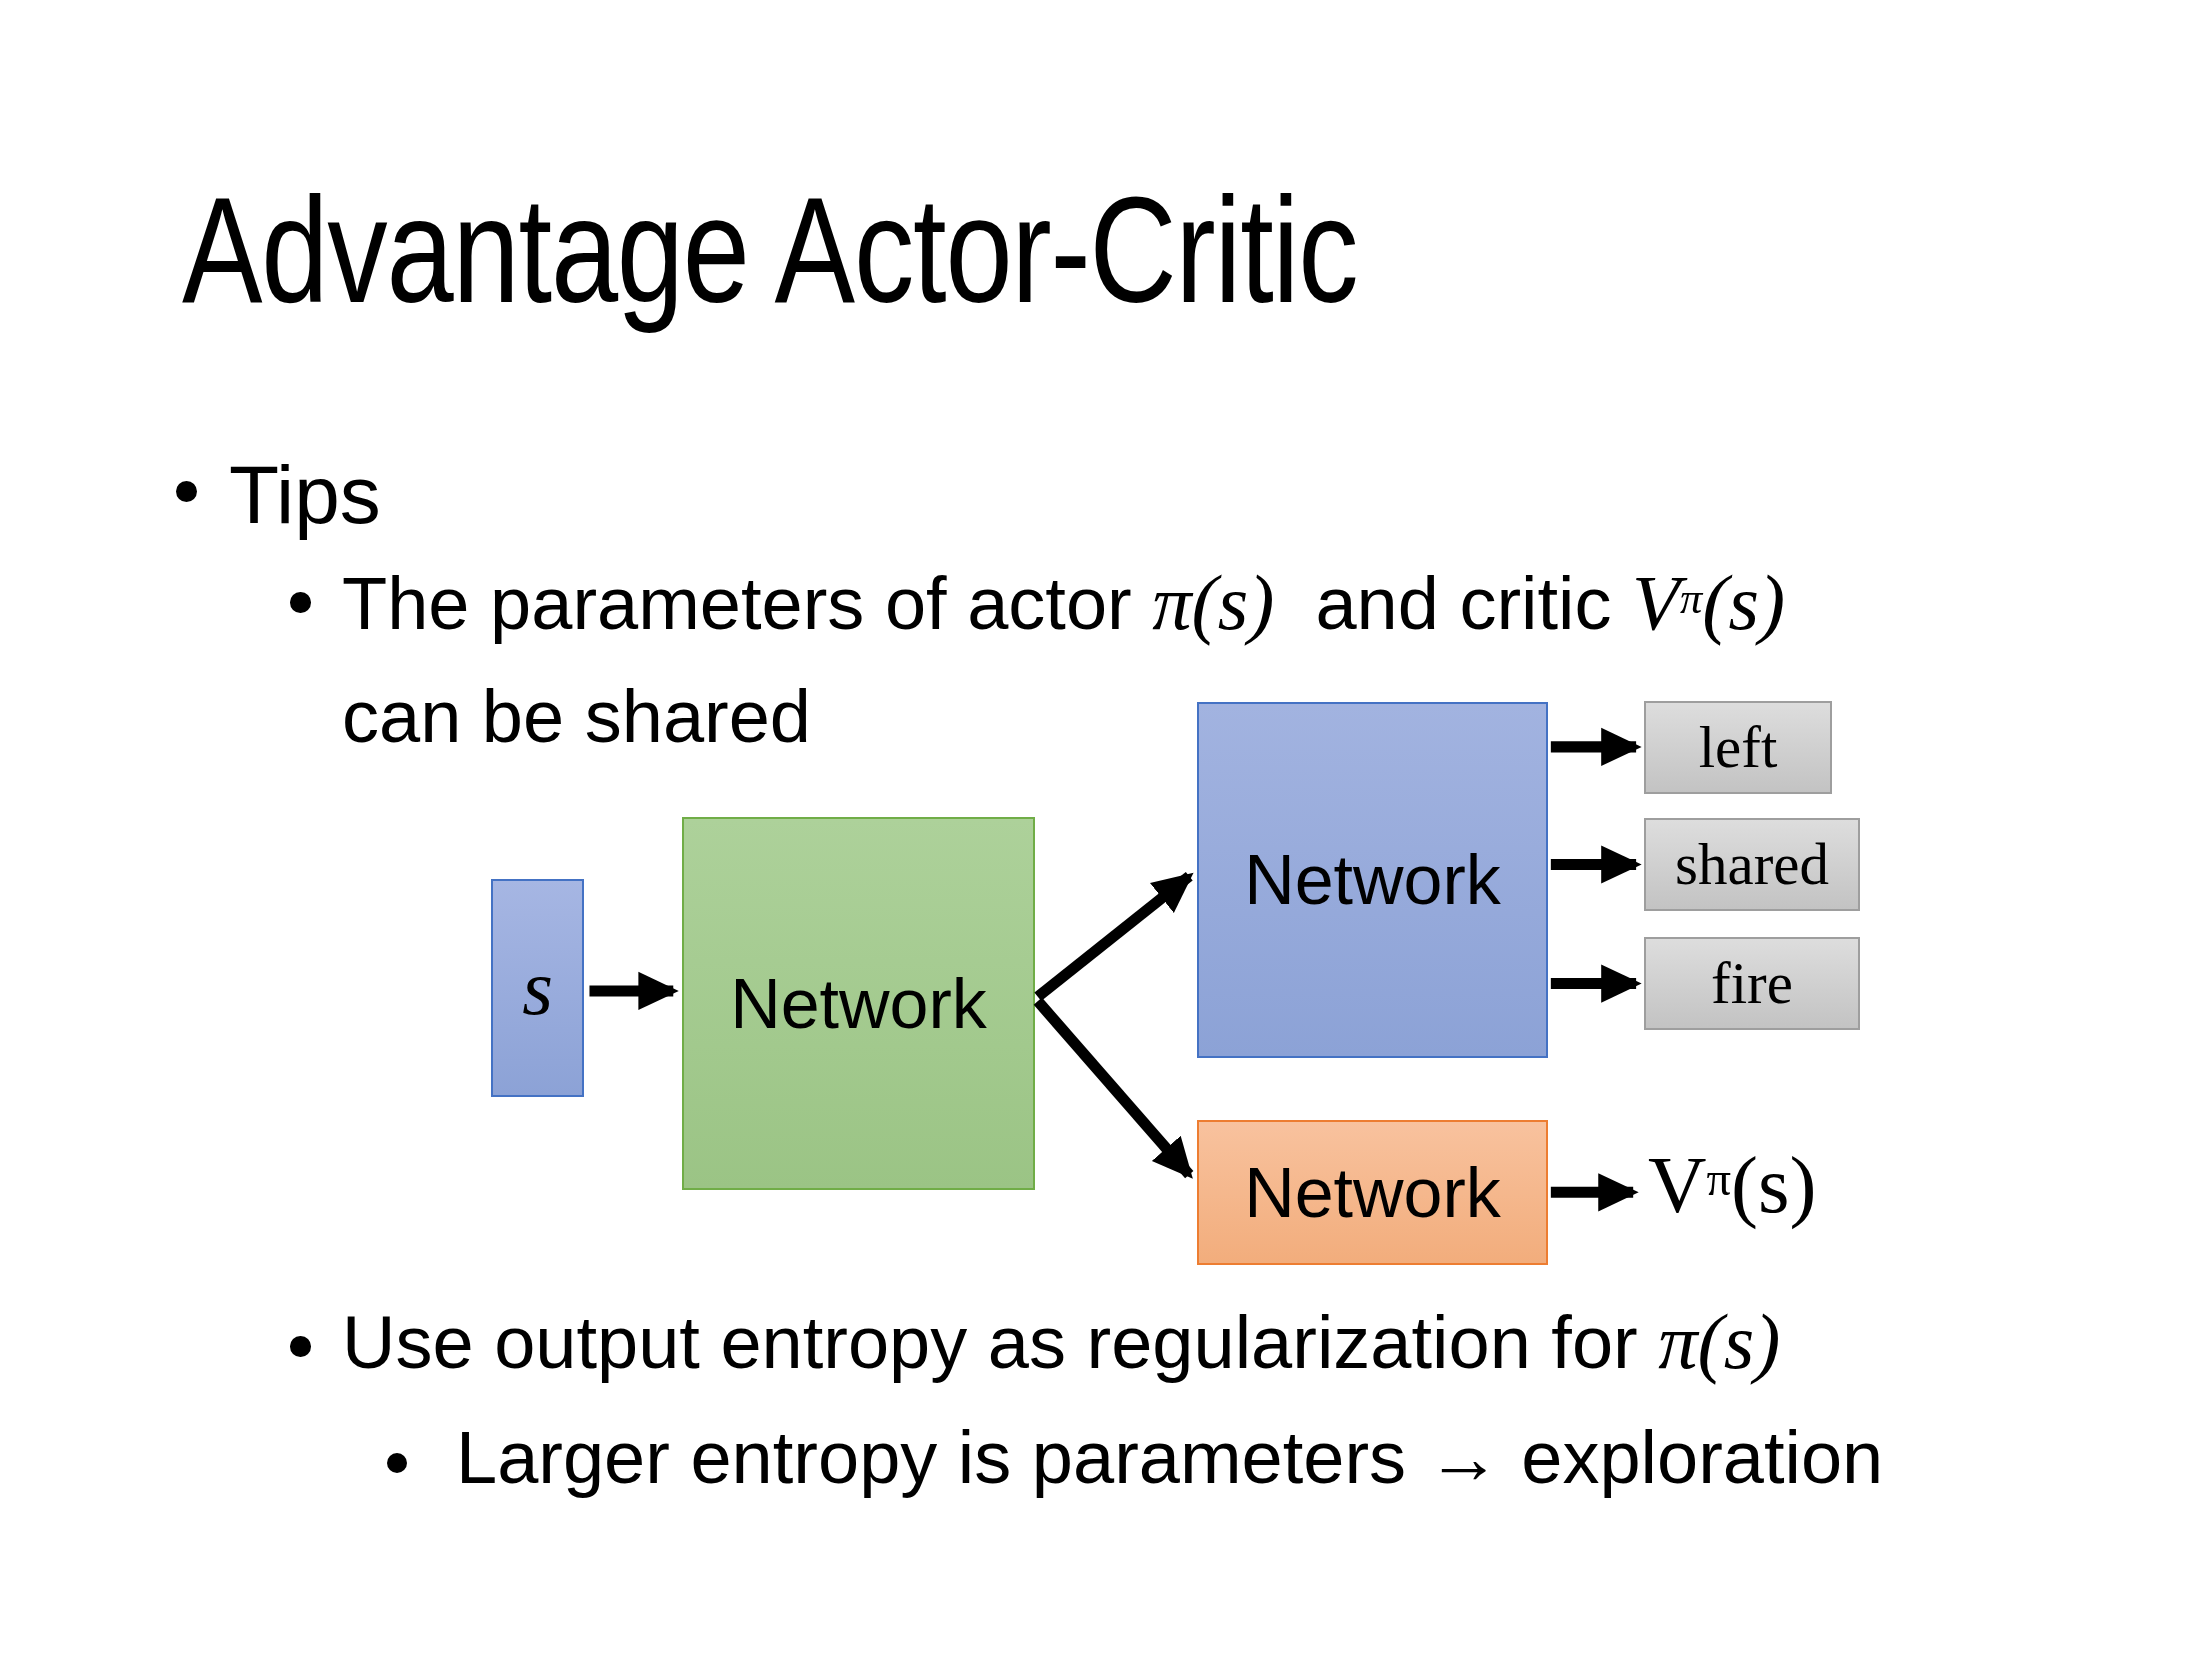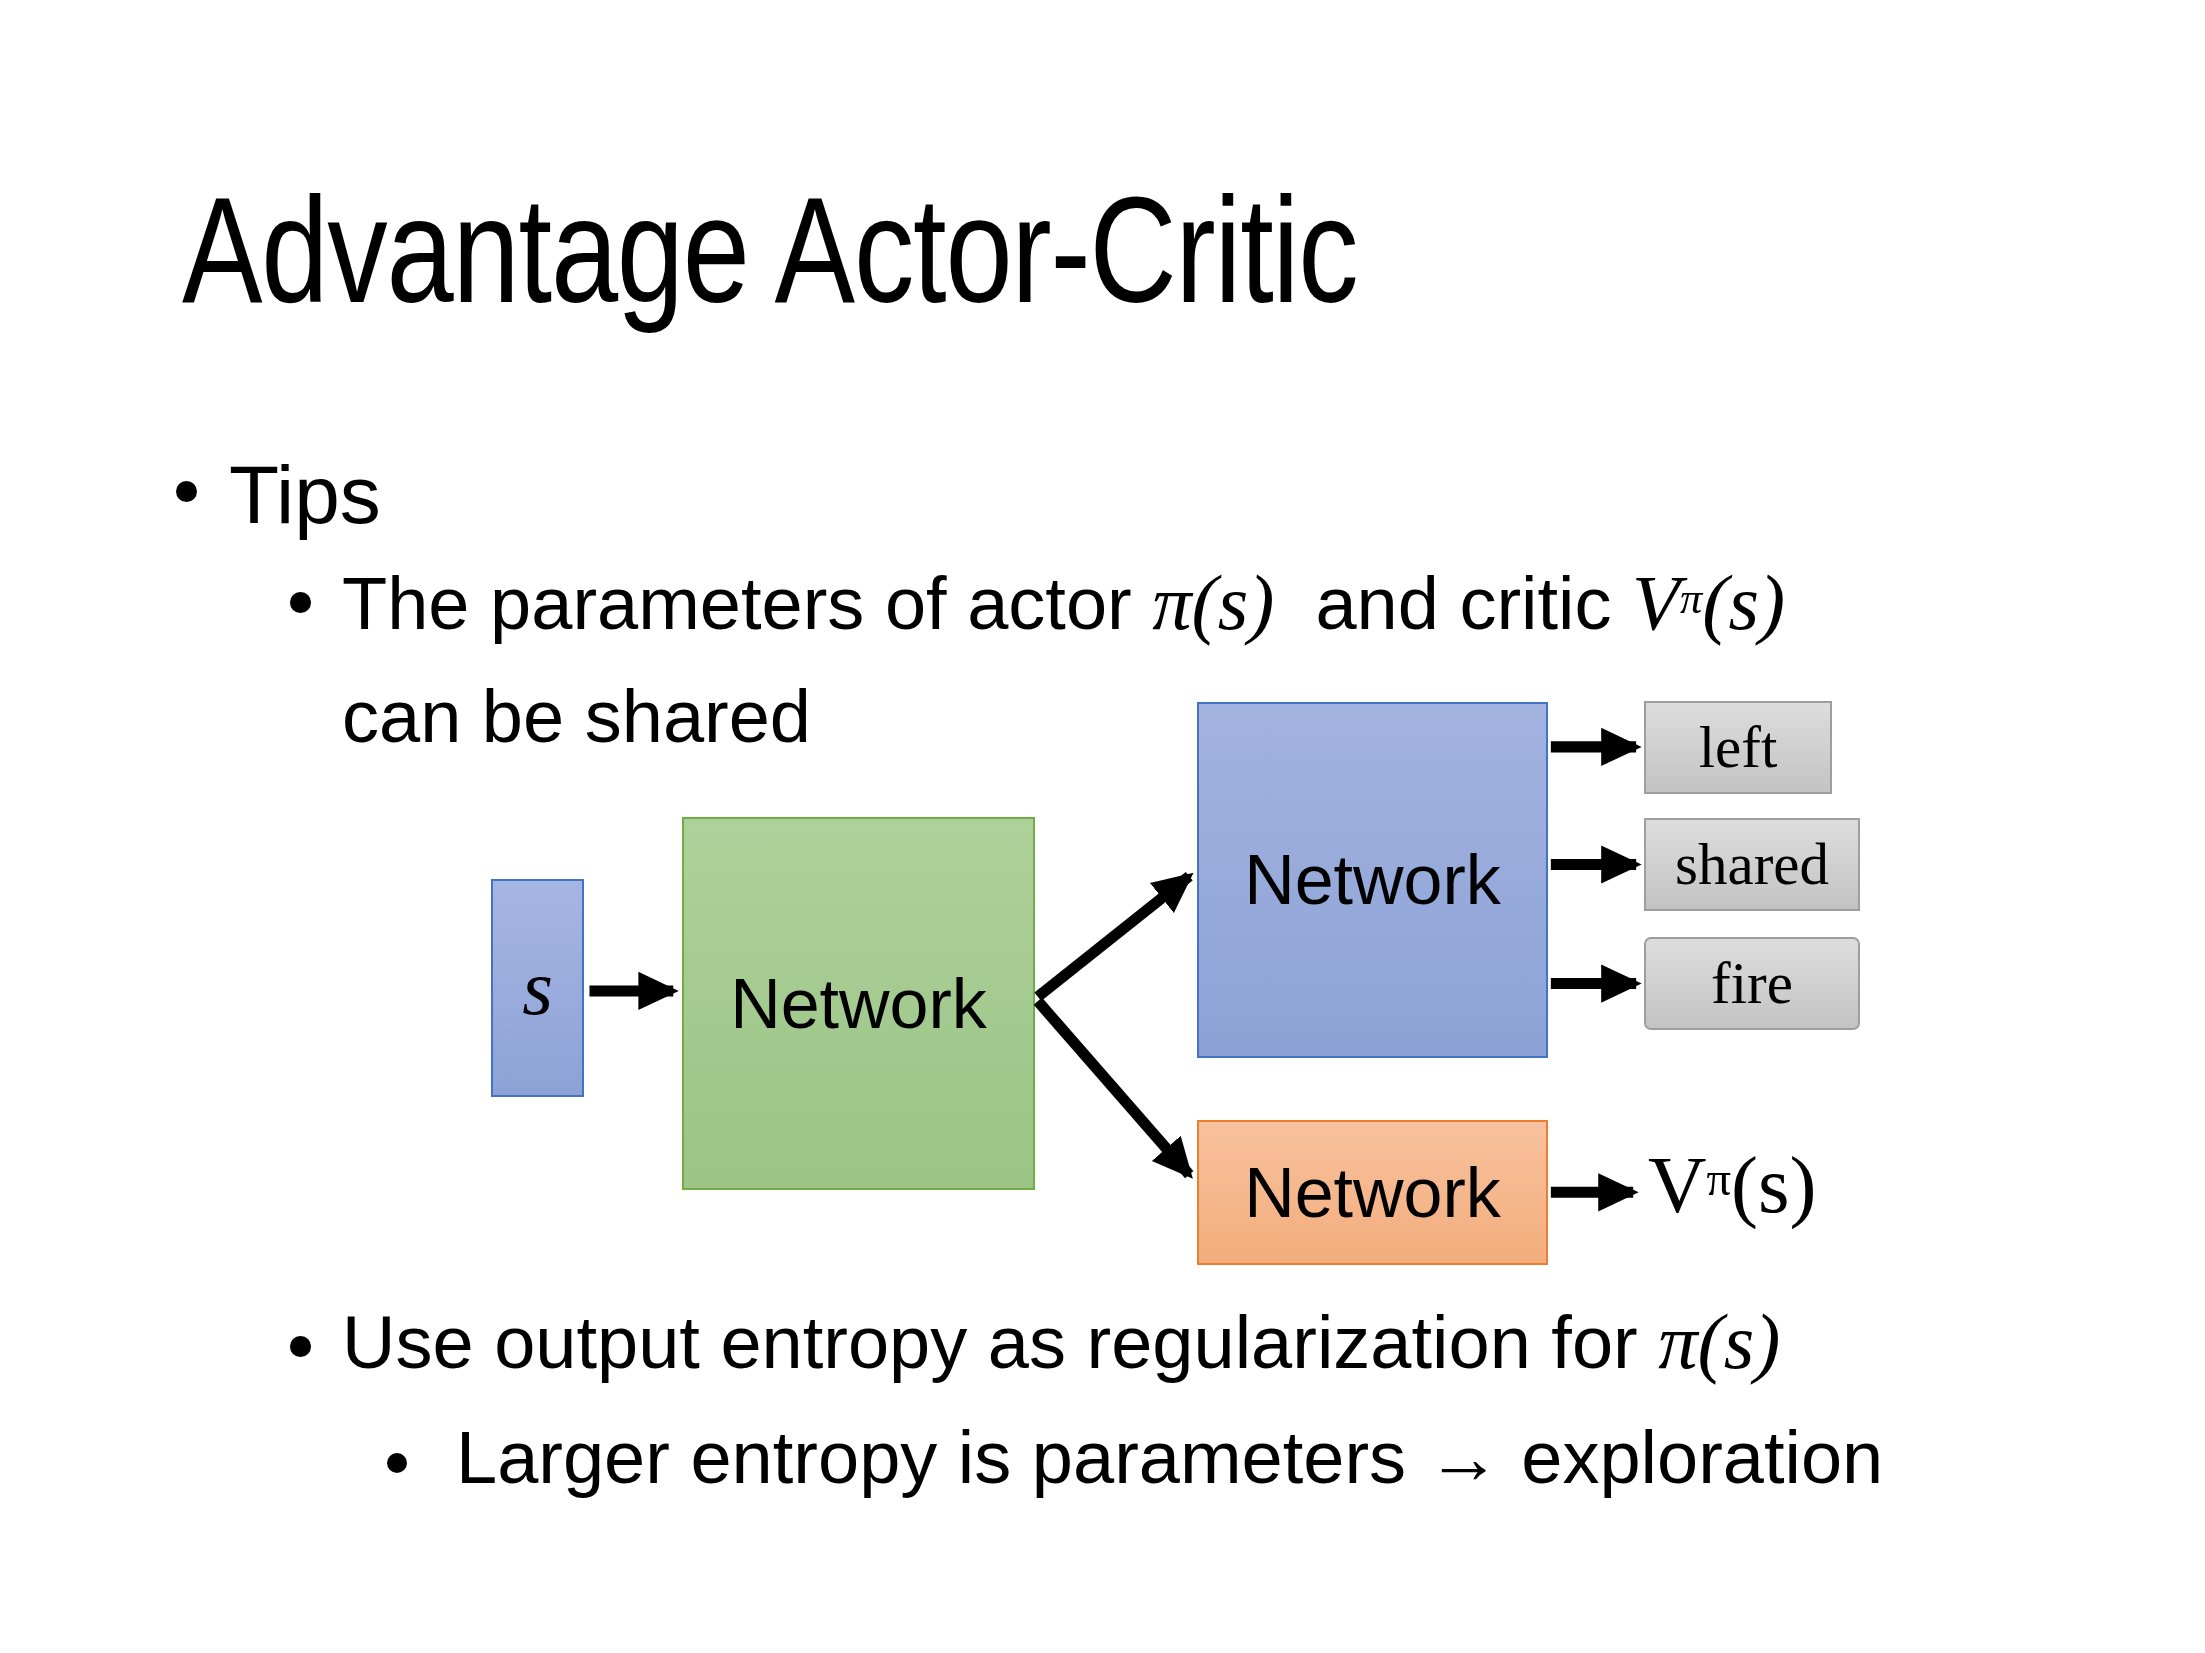--- a/index.html
+++ b/index.html
@@ -72,21 +72,21 @@
   </div>
   <div class="box box-critic" style="background: linear-gradient(rgb(248, 194, 158), rgb(242, 173, 124)); border-color: rgb(237, 125, 49);">
     <span class="netlabel">Network</span>
   </div>
   <div class="box box-act1" style="background: linear-gradient(rgb(221, 221, 221), rgb(195, 195, 195)); border-color: rgb(158, 158, 158);">
     <span class="actlabel">left</span>
   </div>
   <div class="box box-act2" style="background: linear-gradient(rgb(221, 221, 221), rgb(195, 195, 195)); border-color: rgb(158, 158, 158);">
     <span class="actlabel">shared</span>
   </div>
-  <div class="box box-act3" style="background: linear-gradient(rgb(221, 221, 221), rgb(195, 195, 195)); border-color: rgb(158, 158, 158); border-radius: 7px;">
+  <div class="box box-act3" style="background: linear-gradient(rgb(221, 221, 221), rgb(195, 195, 195)); border-color: rgb(158, 158, 158);">
     <span class="actlabel">fire</span>
   </div>
 
   <div class="abs vout">
     <span>V</span><span class="msup">π</span><span>(s)</span>
   </div>
 
   <svg class="arrow-layer" viewBox="0 0 3000 2250">
     <defs>
       <marker id="ah" viewBox="0 0 12 12" refX="9.5" refY="6" markerWidth="4" markerHeight="4" orient="auto" markerUnits="strokeWidth">

